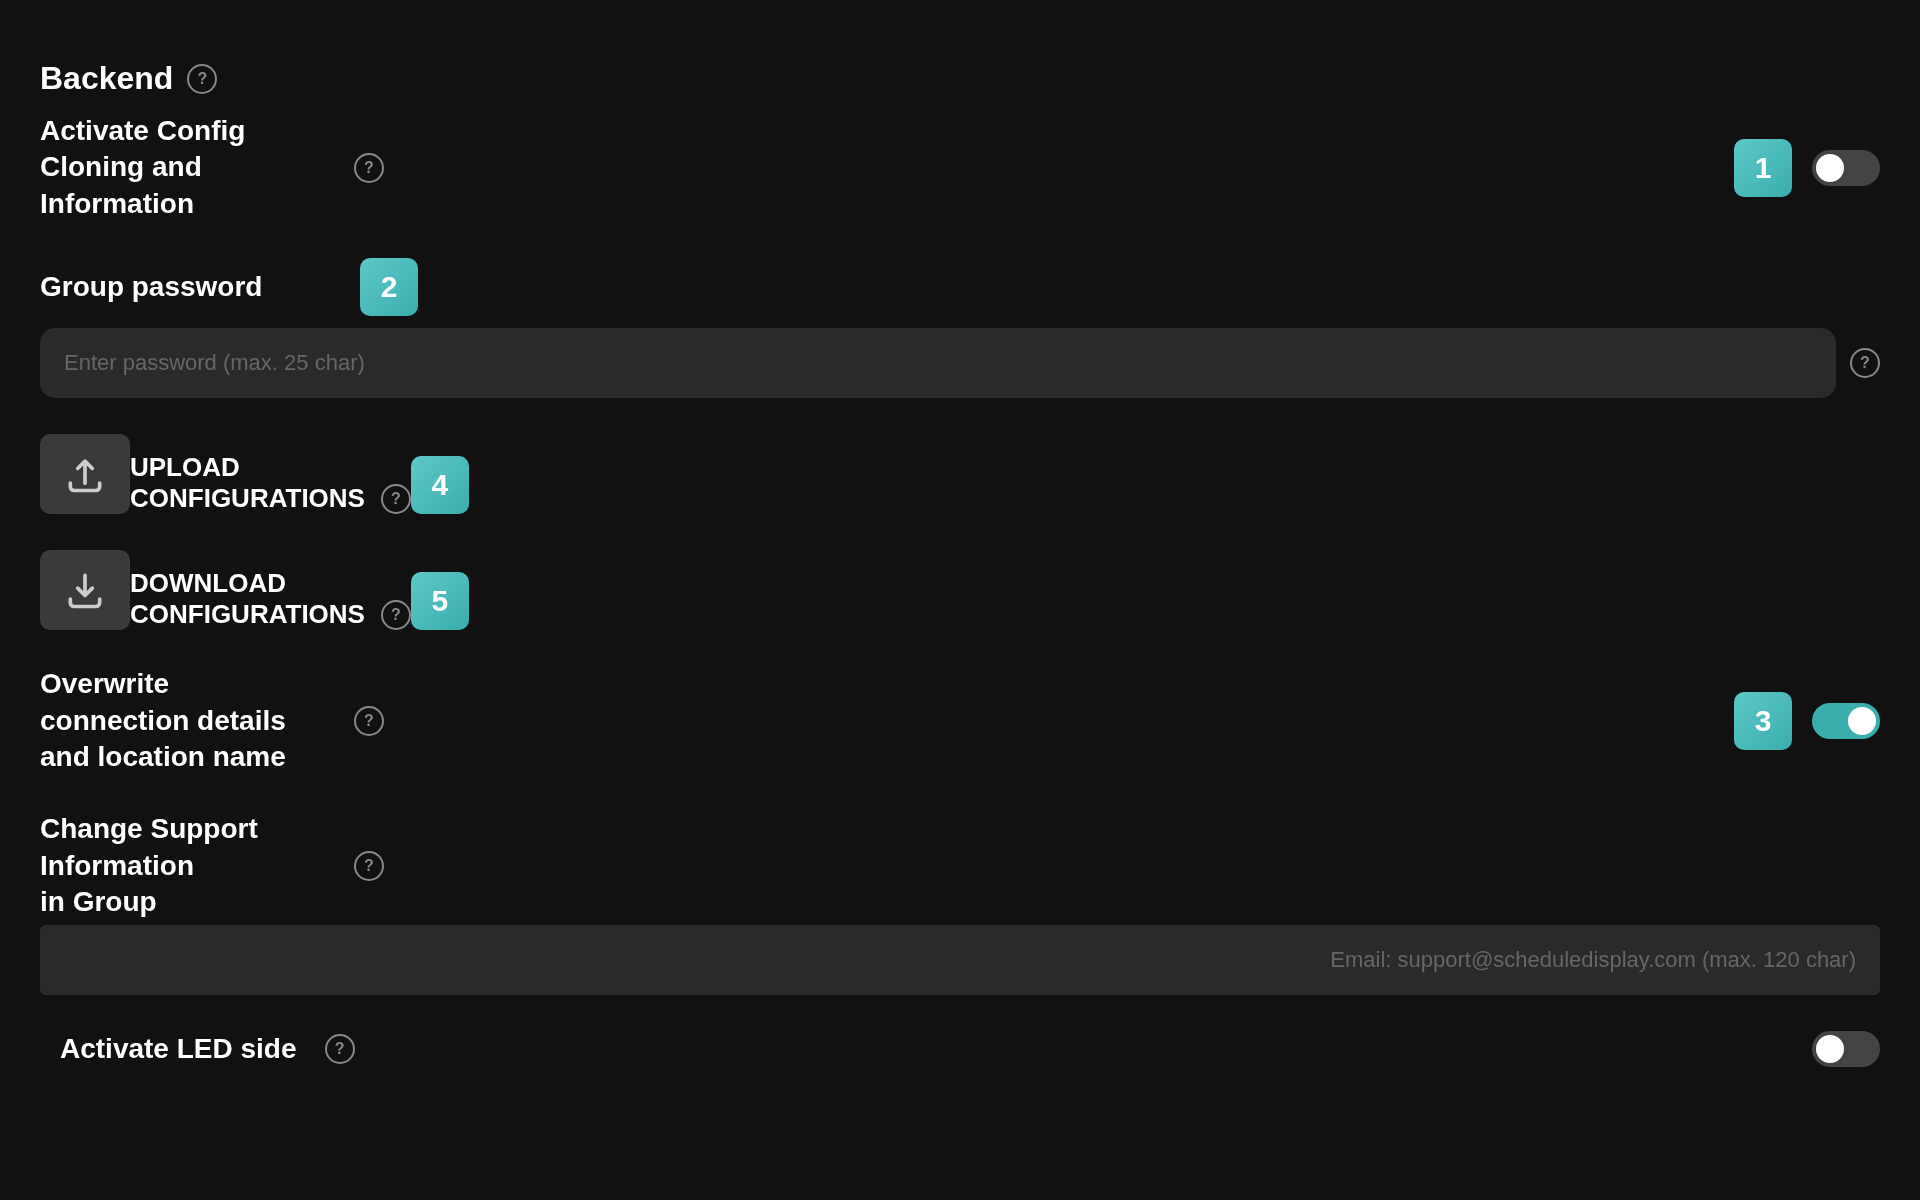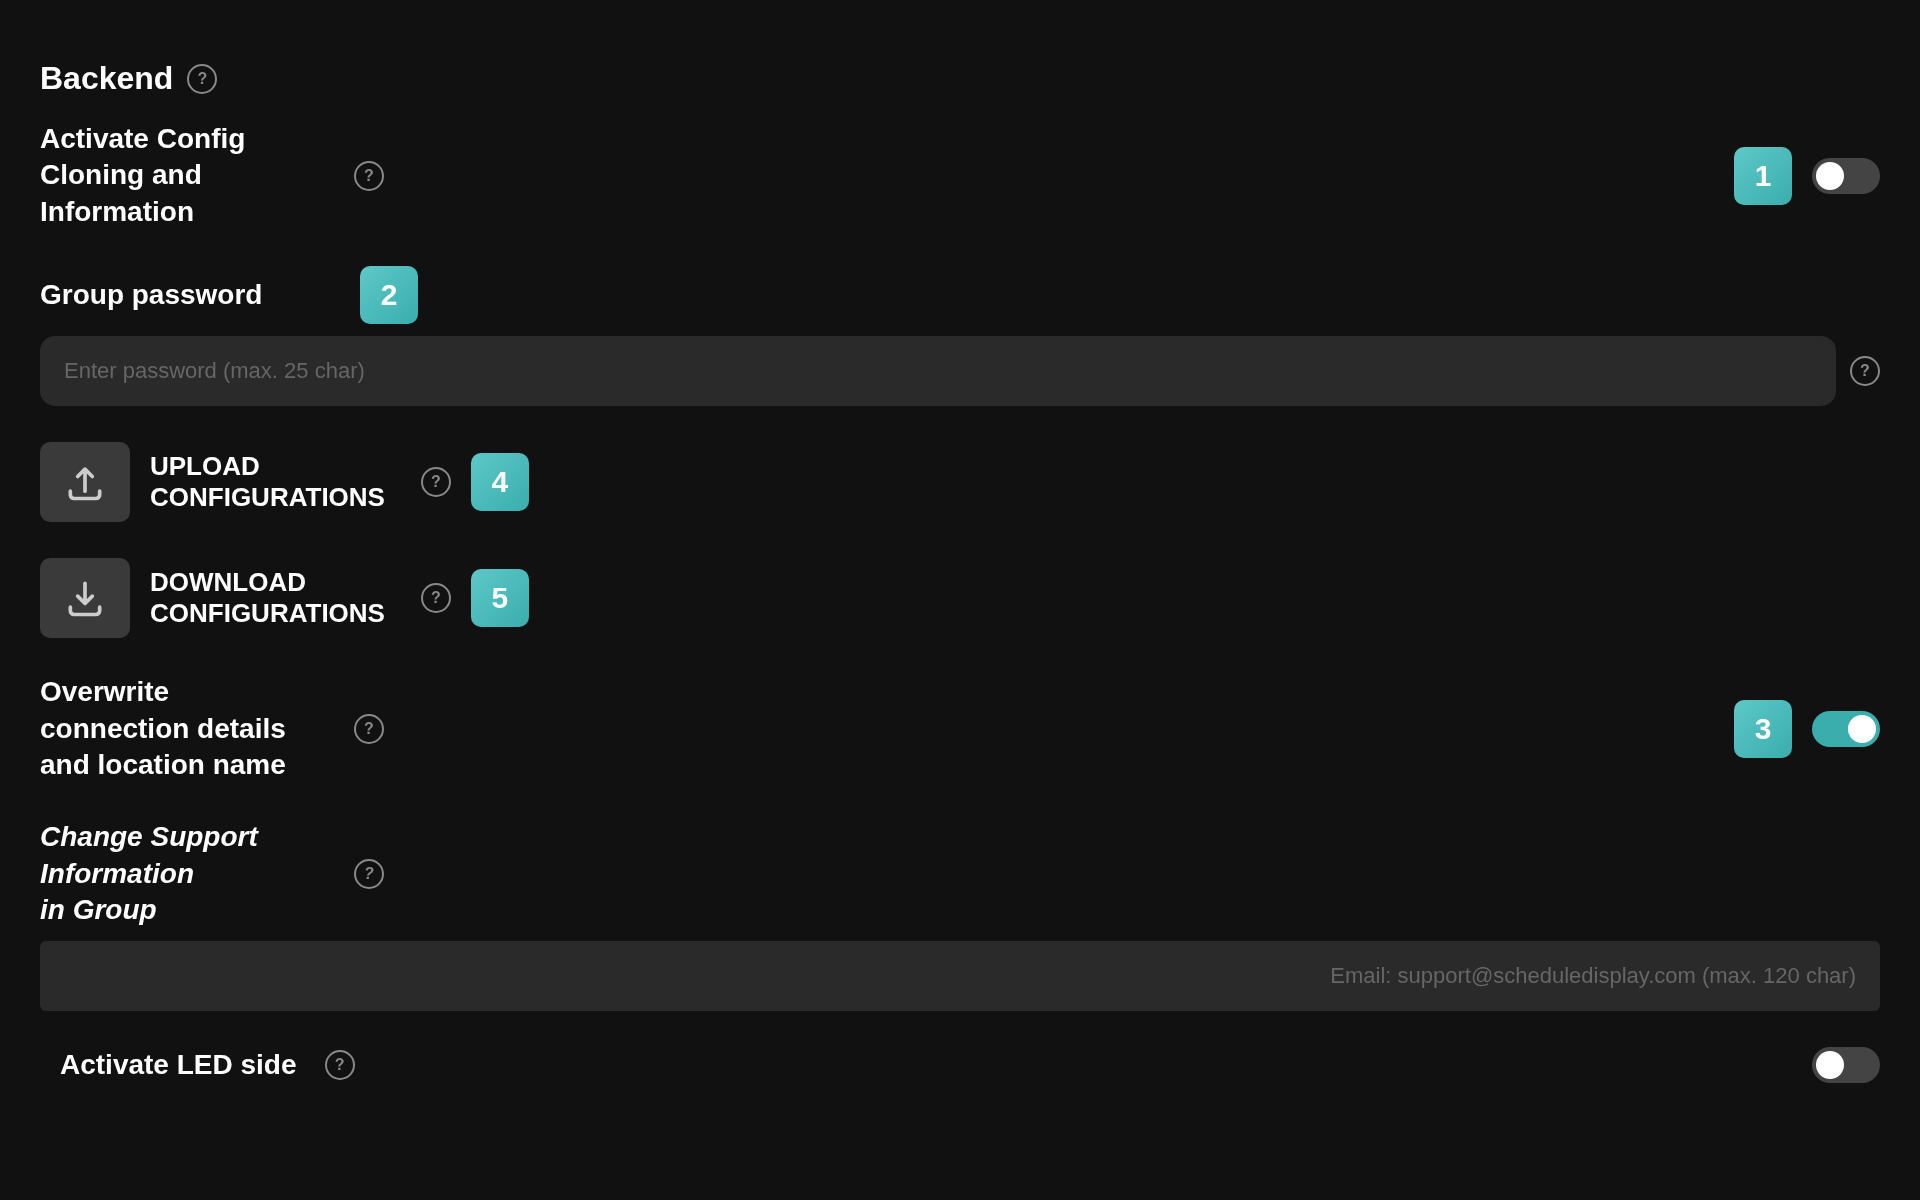--- a/index.html
+++ b/index.html
@@ -12,21 +12,21 @@
       min-height: 1200px;
       padding: 60px 40px;
     }
 
     .section-title {
       font-size: 32px;
       font-weight: bold;
       display: flex;
       align-items: center;
       gap: 14px;
-      margin-bottom: 24px;
+      margin-bottom: 16px;
     }
 
     .help-icon {
       width: 30px;
       height: 30px;
       border: 2px solid #888;
       border-radius: 50%;
       display: flex;
       align-items: center;
       justify-content: center;
@@ -122,23 +122,22 @@
       outline: none;
     }
 
     .text-input::placeholder {
       color: #666;
     }
 
     
     .action-row {
       display: flex;
-      align-items: center;
-      margin-bottom: 36px;
-      gap: 20px;
+      align-items: flex-end;
+      margin-bottom: 36px;
     }
 
     .action-btn {
       width: 90px;
       height: 80px;
       background-color: #3a3a3a;
       border-radius: 10px;
       display: flex;
       align-items: center;
       justify-content: center;
@@ -273,21 +272,21 @@
   <div style="margin-left:14px; margin-right:auto;">
     <div class="help-icon">?</div>
   </div>
   <div class="toggle-container">
     <div class="badge">3</div>
     <div class="toggle on"></div>
   </div>
 </div>
 
 
-<div class="setting-row" style="margin-bottom: 12px; font-style: italic;">
+<div class="setting-row" style="margin-bottom: 4px;">
   <div class="setting-label">
     <span>Change Support</span><br>
     <span>Information</span><br>
     <span>in Group</span>
   </div>
   <div style="margin-left:14px;">
     <div class="help-icon">?</div>
   </div>
 </div>
 

